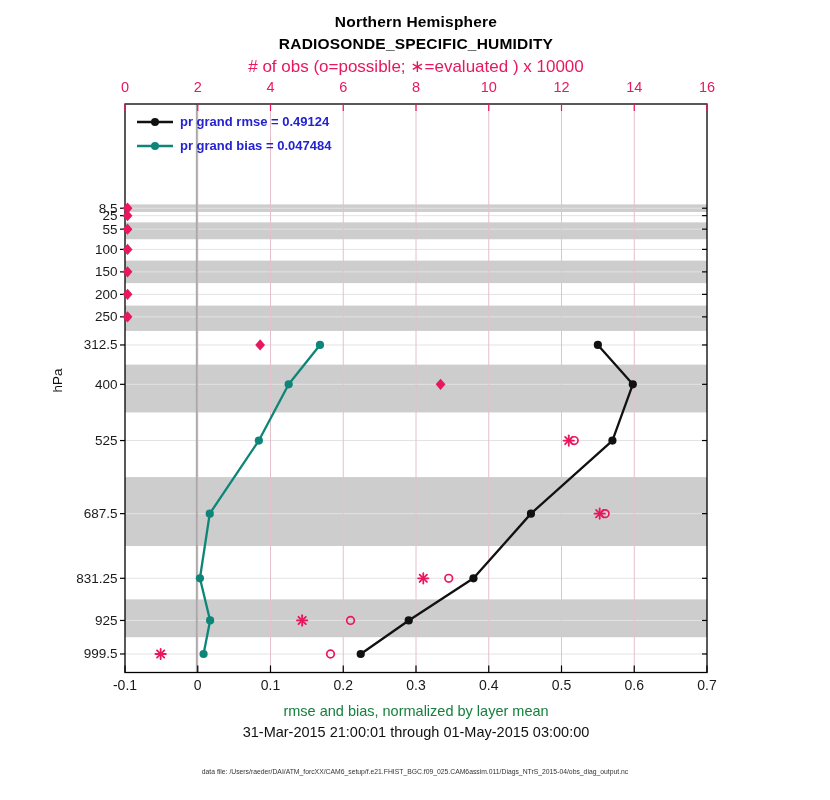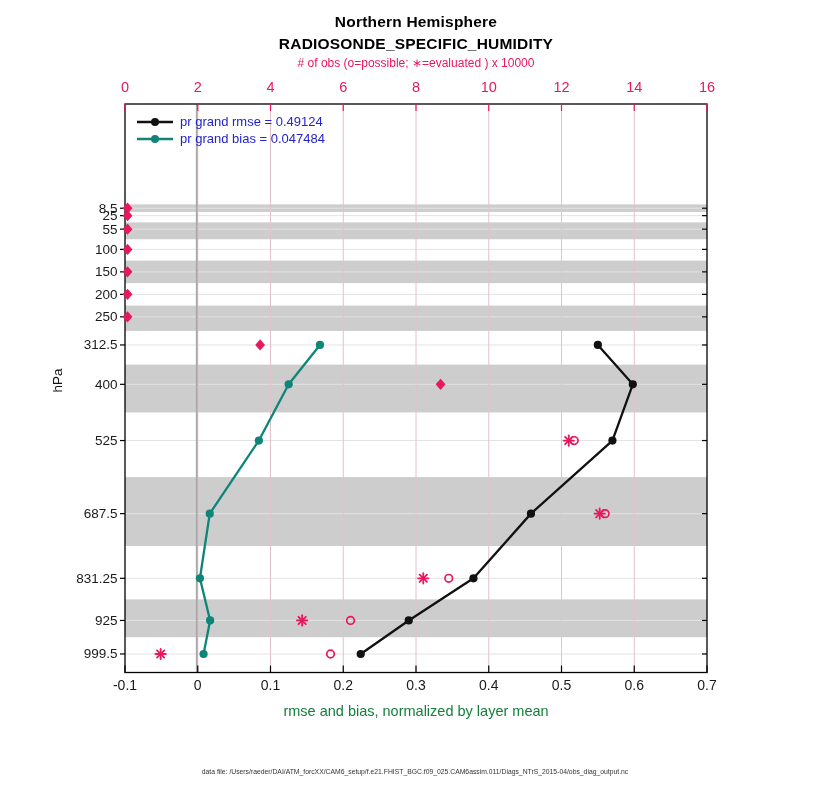--- a/index.html
+++ b/index.html
@@ -3,22 +3,22 @@
 <meta charset="utf-8">
 <style>
   html,body{margin:0;padding:0;background:#ffffff;}
   body{font-family:"Liberation Sans", sans-serif; -webkit-font-smoothing:antialiased;}
   .fig{position:relative;width:830px;height:800px;background:#fff;overflow:hidden;}
   .fig svg{position:absolute;left:0;top:0;}
   .abs{position:absolute;}
   .title{left:125px;width:582px;text-align:center;font-weight:bold;font-size:15.5px;color:#000;letter-spacing:0.2px;}
   .t1{top:13px;}
   .t2{top:35px;}
-  .obslabel{left:125px;width:582px;text-align:center;top:56px;font-size:12px;color:#e8175f;}
-  .legend{left:136px;top:114px;display:flex;flex-direction:column;gap:2px;}
+  .obslabel{left:125px;width:582px;text-align:center;top:56px;font-size:17px;color:#e8175f;}
+  .legend{left:136px;top:114px;display:flex;flex-direction:column;gap:9px;font-weight:bold;}
   .lrow{display:flex;align-items:center;height:15px;}
   .lrow .sw{position:static;margin-right:6px;}
   .lrow span{font-size:13px;color:#2323d2;white-space:pre;}
   .ylab{left:30px;top:373px;width:54px;text-align:center;font-size:13.5px;color:#111;transform:rotate(-90deg);transform-origin:center center;}
   .xlab{left:125px;width:582px;top:703px;text-align:center;font-size:14.5px;color:#15803d;}
   .datelab{left:125px;width:582px;top:724px;text-align:center;font-size:14.5px;color:#111;}
   .filelab{left:0;width:830px;top:768px;text-align:center;font-size:6.8px;color:#333;}
 </style>
 </head>
 <body>
@@ -221,14 +221,15 @@
       <svg class="sw" width="38" height="12">
         <line x1="1" y1="6" x2="37" y2="6" stroke="#0e8578" stroke-width="2.4"></line>
         <circle cx="19" cy="6" r="4" fill="#0e8578"></circle>
       </svg>
       <span>pr grand bias = 0.047484</span>
     </div>
   </div>
 
   <div class="abs ylab">hPa</div>
   <div class="abs xlab">rmse and bias, normalized by layer mean</div>
+  <div class="abs datelab">31-Mar-2015 21:00:01 through 01-May-2015 03:00:00</div>
   <div class="abs filelab">data file: /Users/raeder/DAI/ATM_forcXX/CAM6_setup/f.e21.FHIST_BGC.f09_025.CAM6assim.011/Diags_NTrS_2015-04/obs_diag_output.nc</div>
 </div>
 
 </body></html>

